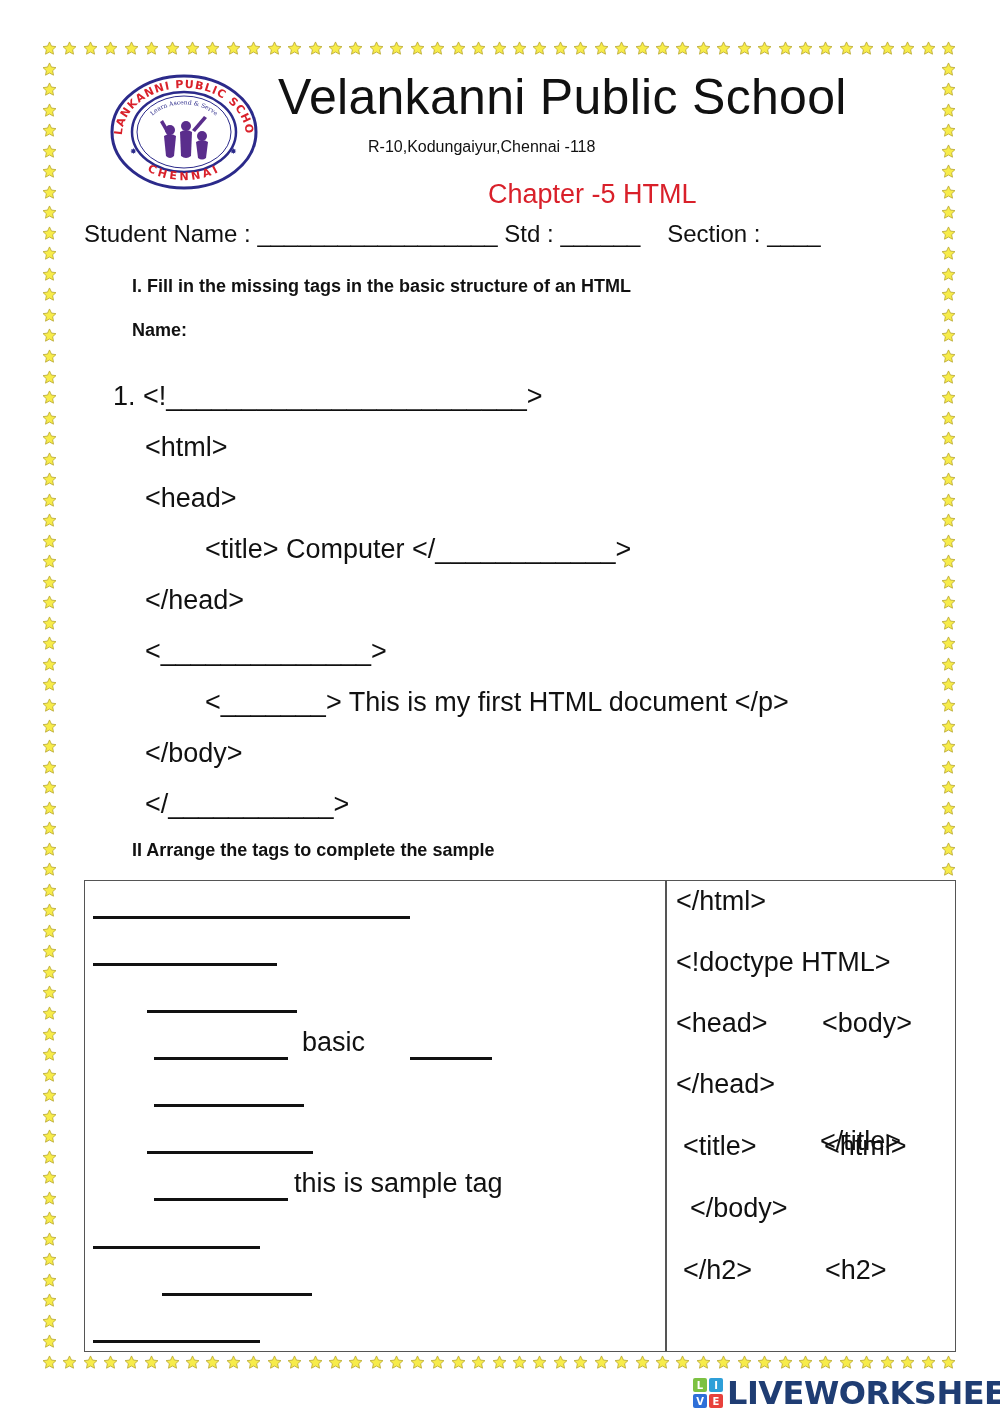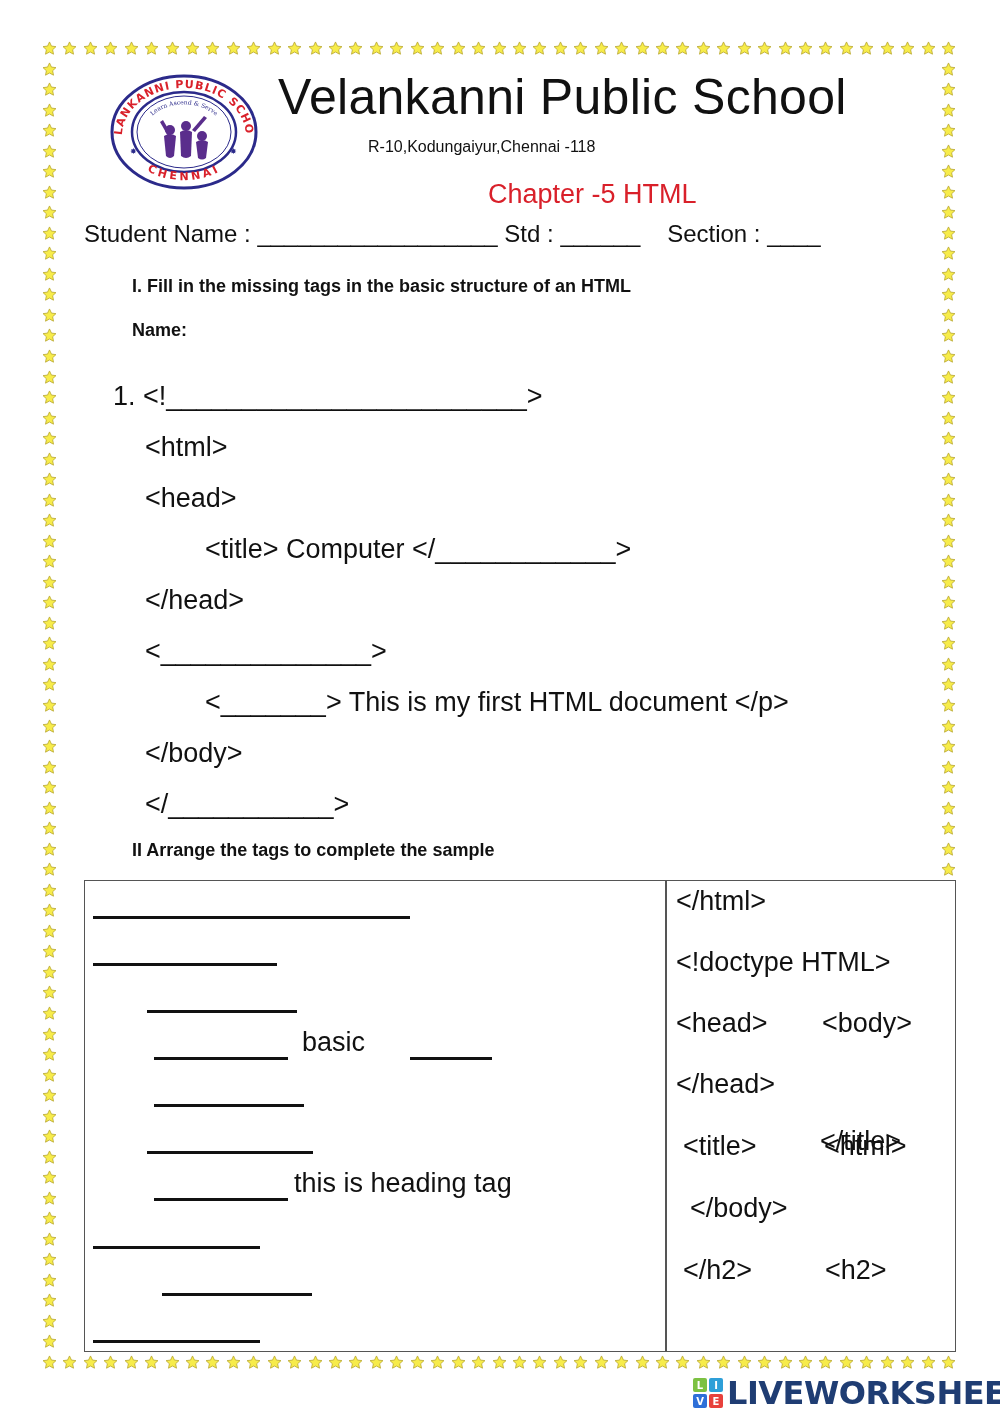--- a/index.html
+++ b/index.html
@@ -1178,21 +1178,21 @@
 
 <div class="blank" style="left:93px; top:916px; width:317px;"></div>
 <div class="blank" style="left:93px; top:963px; width:184px;"></div>
 <div class="blank" style="left:147px; top:1010px; width:150px;"></div>
 <div class="blank" style="left:154px; top:1057px; width:134px;"></div>
 <div class="abs code-line" style="left:302px; top:1027px;">basic</div>
 <div class="blank" style="left:410px; top:1057px; width:82px;"></div>
 <div class="blank" style="left:154px; top:1104px; width:150px;"></div>
 <div class="blank" style="left:147px; top:1151px; width:166px;"></div>
 <div class="blank" style="left:154px; top:1198px; width:134px;"></div>
-<div class="abs code-line" style="left:294px; top:1168px;">this is heading tag</div>
+<div class="abs code-line" style="left:294px; top:1168px;">this is sample tag</div>
 <div class="blank" style="left:93px; top:1246px; width:167px;"></div>
 <div class="blank" style="left:162px; top:1293px; width:150px;"></div>
 <div class="blank" style="left:93px; top:1340px; width:167px;"></div>
 
 <div class="opt" style="left:676px; top:886px;">&lt;/html&gt;</div>
 <div class="opt" style="left:676px; top:947px;">&lt;!doctype HTML&gt;</div>
 <div class="opt" style="left:676px; top:1008px;">&lt;head&gt;</div>
 <div class="opt" style="left:822px; top:1008px;">&lt;body&gt;</div>
 <div class="opt" style="left:676px; top:1069px;">&lt;/head&gt;</div>
 <div class="opt" style="left:820px; top:1126px;">&lt;/title&gt;</div>

